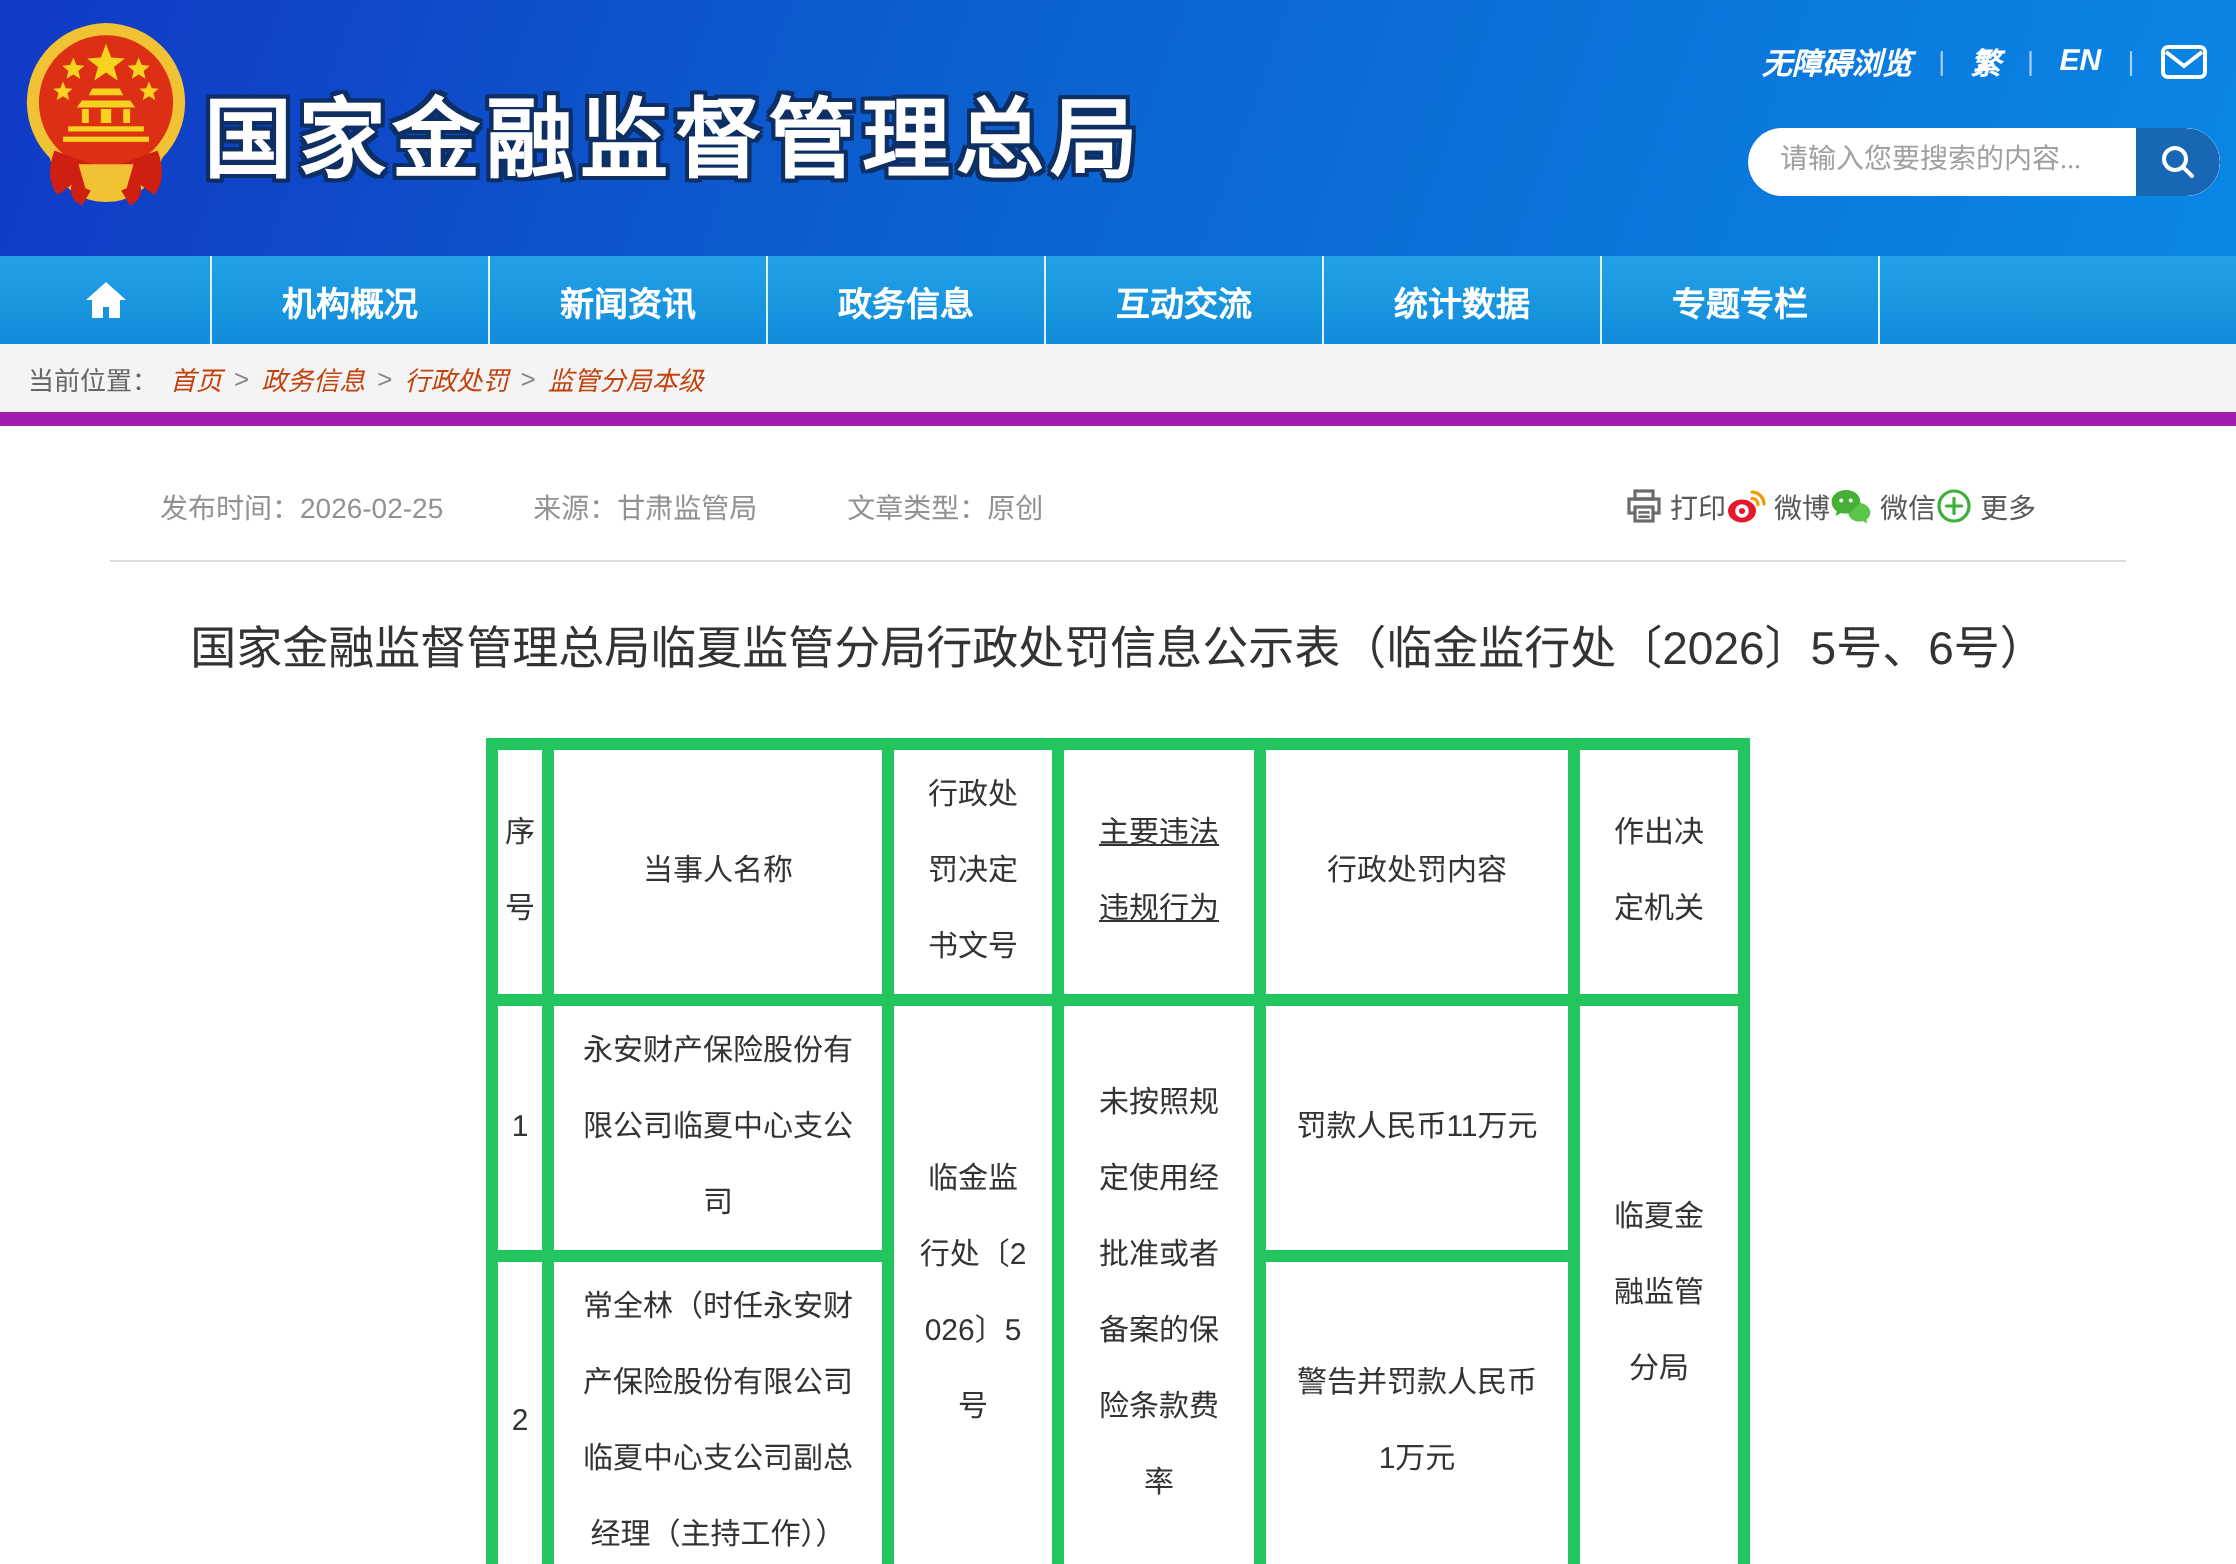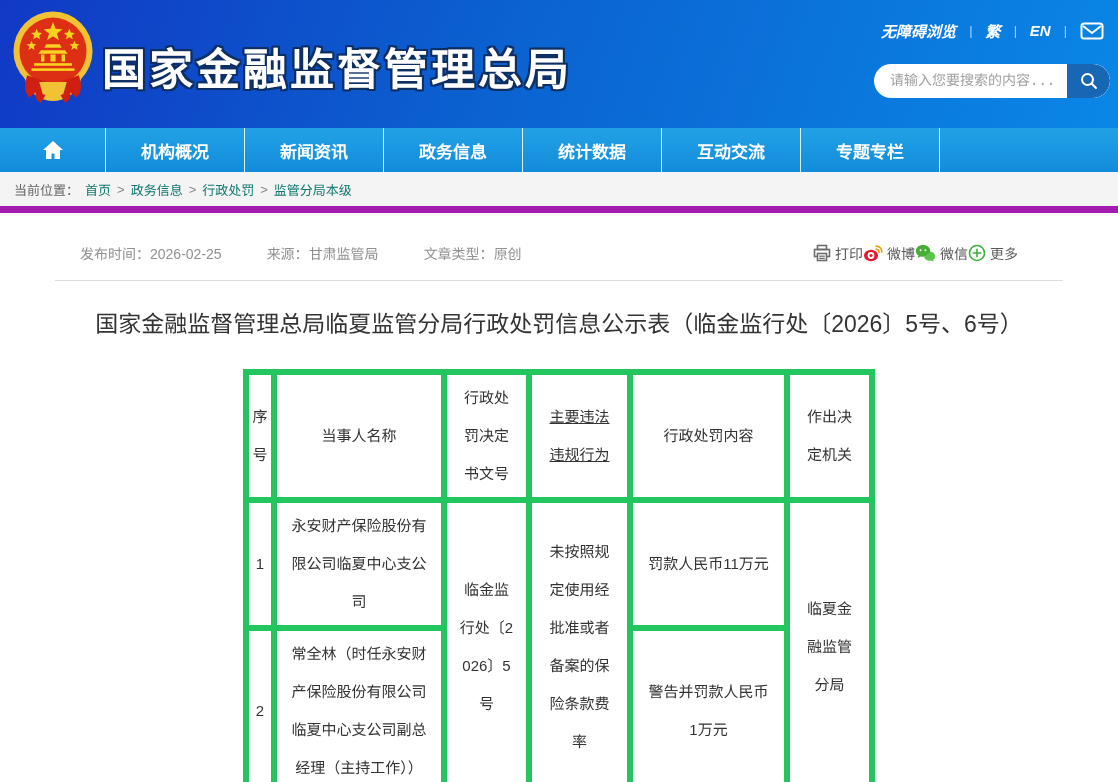--- a/index.html
+++ b/index.html
@@ -26,21 +26,21 @@
   }
   .topbar .sep{font-weight:normal;opacity:.65;font-size:13px;}
   .topbar a{color:#fff;text-decoration:none;cursor:pointer;}
   .mail-icon svg{display:block;}
   .searchbox{
     position:absolute;right:8px;top:64px;width:236px;height:34px;
     background:#fff;border-radius:17px;display:flex;overflow:hidden;
   }
   .search-input{
     flex:1;border:none;outline:none;padding:0 0 0 16px;font-size:14px;color:#333;
-    font-family:Liberation Mono, monospace;background:transparent;
+    font-family:Liberation Serif, serif;background:transparent;
   }
   .search-input::placeholder{color:#a0a0a0;}
   .search-btn{
     width:47px;border:none;background:#1767b4;cursor:pointer;
     display:flex;align-items:center;justify-content:center;border-radius:0 17px 17px 0;
   }
   
   .main-nav{
     height:44px;background:linear-gradient(#22a1e7,#128cda);
     display:flex;align-items:stretch;color:#fff;
@@ -53,21 +53,21 @@
     width:138px;display:flex;align-items:center;justify-content:center;
     font-size:17px;font-weight:bold;border-right:1px solid rgba(255,255,255,.85);
     cursor:pointer;white-space:nowrap;
   }
   
   .breadcrumb{
     height:34px;background:#f4f4f4;border-bottom:7px solid #a21caf;
     display:flex;align-items:center;padding-left:14px;
     font-size:13px;color:#666;gap:6px;
   }
-  .breadcrumb a{color:#0f766e;text-decoration:none;cursor:pointer;}
+  .breadcrumb a{color:#c2410c;text-decoration:none;cursor:pointer;font-style:italic;}
   .crumb-sep{color:#888;}
   
   .article{padding:30px 55px 0 55px;}
   .meta-row{
     display:flex;align-items:center;font-size:14px;color:#919191;
     padding:0 45px 0 25px;
   }
   .meta-item{margin-right:45px;white-space:nowrap;}
   .share-group{margin-left:auto;display:flex;align-items:center;}
   .share-item{display:flex;align-items:center;gap:4px;font-size:14px;color:#595959;cursor:pointer;white-space:nowrap;}
@@ -151,22 +151,22 @@
 
 <div class="main-nav">
   <div class="nav-home">
     <svg width="22" height="20" viewBox="0 0 22 20">
       <path d="M11 1 L1 10 h3 v9 h5.5 v-5.5 h3 V19 H18 v-9 h3 Z" fill="#fff"></path>
     </svg>
   </div>
   <div class="nav-item">机构概况</div>
   <div class="nav-item">新闻资讯</div>
   <div class="nav-item">政务信息</div>
+  <div class="nav-item">互动交流</div>
   <div class="nav-item">统计数据</div>
-  <div class="nav-item">互动交流</div>
   <div class="nav-item">专题专栏</div>
 </div>
 
 <div class="breadcrumb">
   <span>当前位置：</span>
   <a>首页</a>
   <span class="crumb-sep">&gt;</span>
   <a>政务信息</a>
   <span class="crumb-sep">&gt;</span>
   <a>行政处罚</a>

